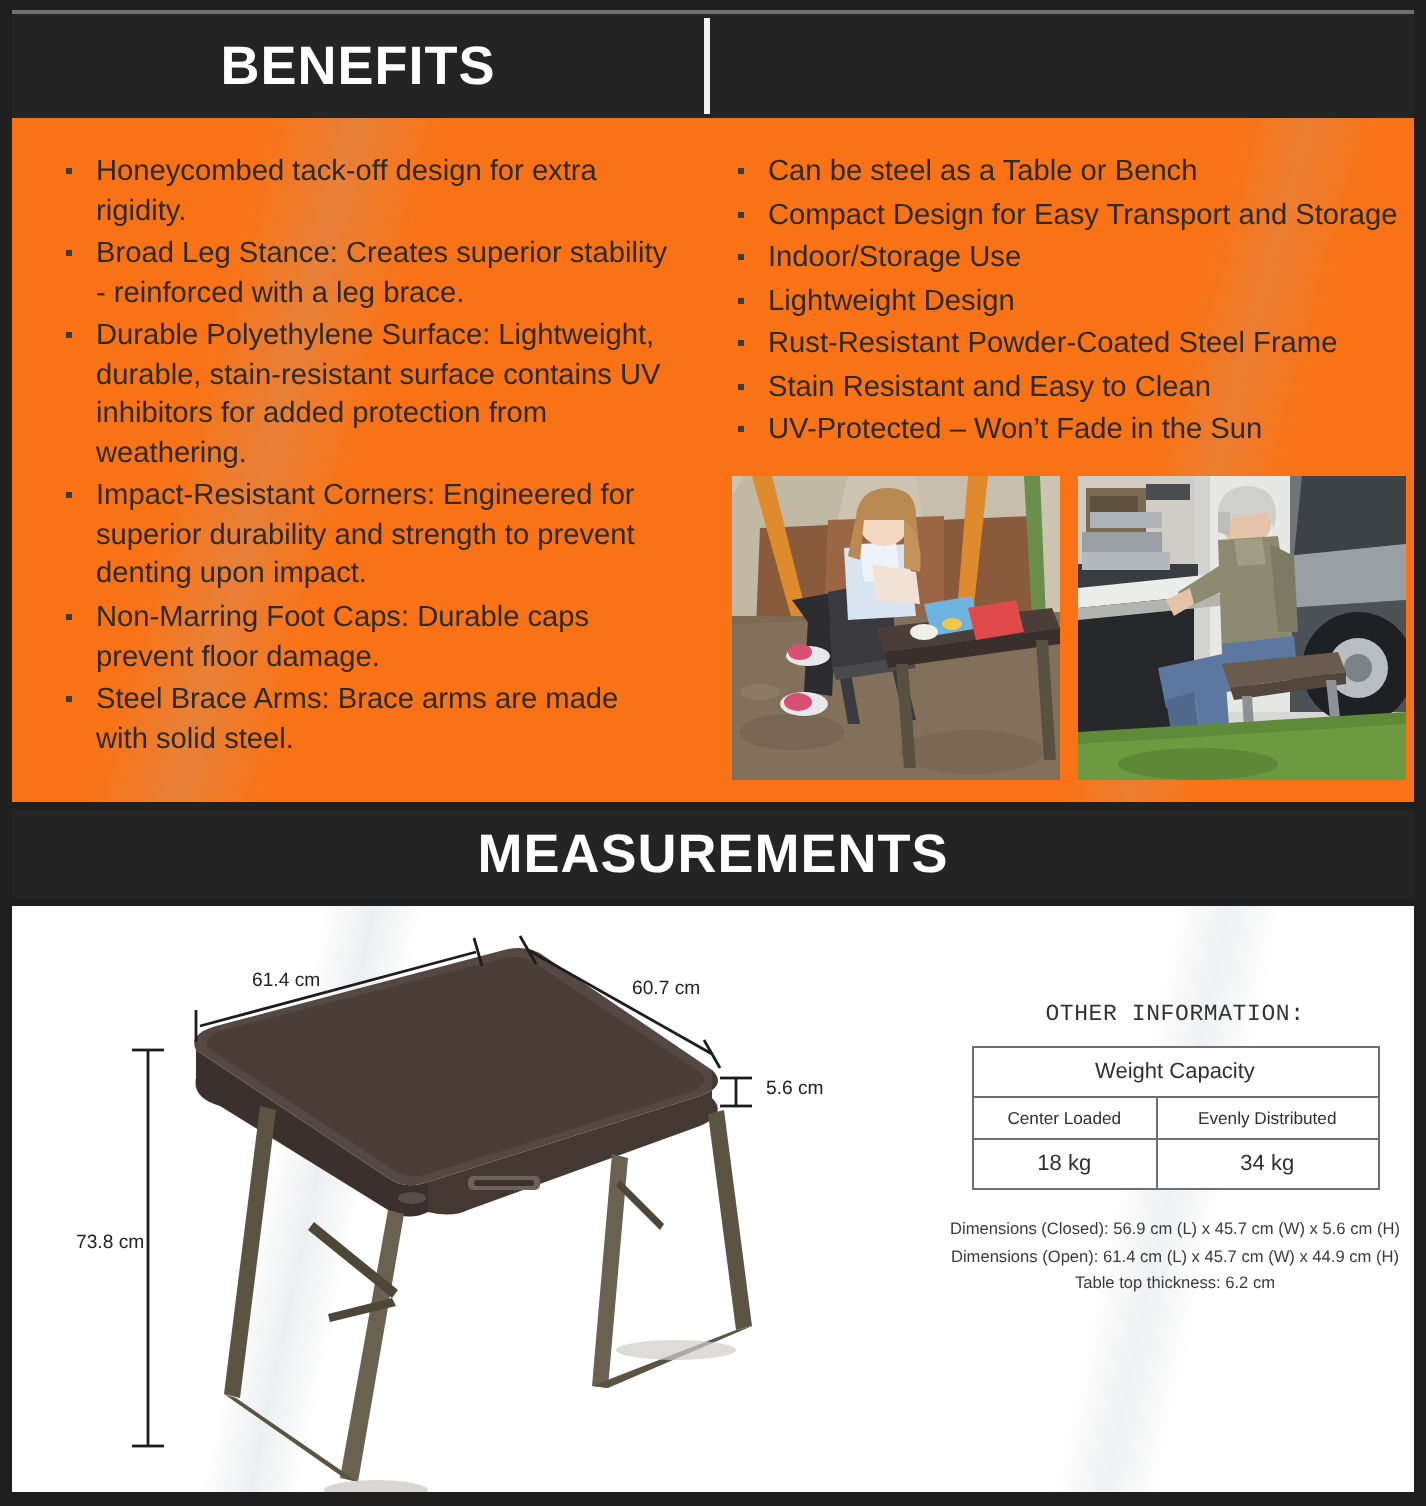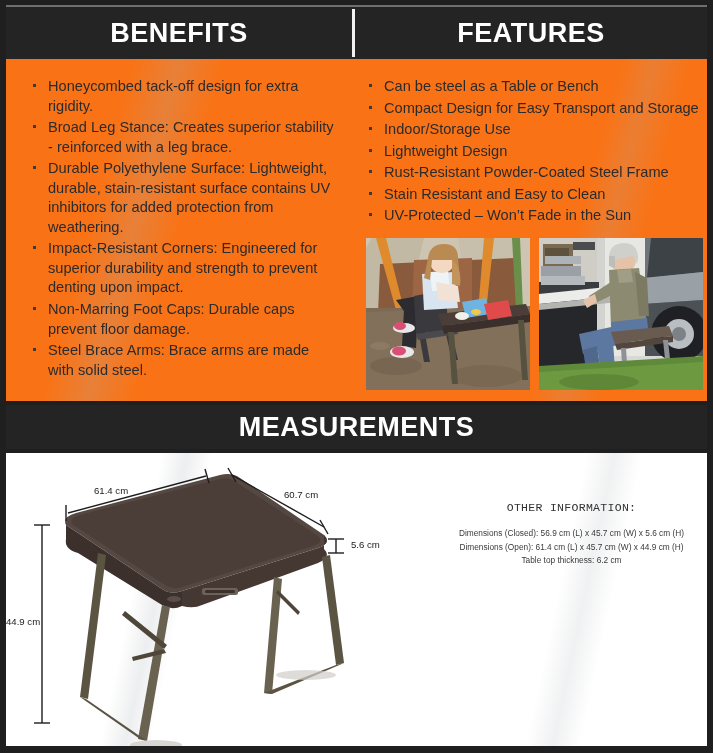--- a/index.html
+++ b/index.html
@@ -150,20 +150,21 @@
     margin-top: 4px;
   }
 
   
   .panel-meas {
     position: relative;
     flex: 1 1 auto;
     background: #ffffff;
     margin-top: 4px;
     overflow: hidden;
+    padding-left: 32px;
   }
   .panel-meas::before {
     content: "";
     position: absolute;
     left: 6%; top: -30%;
     width: 30%; height: 170%;
     background: linear-gradient(102deg, rgba(0,0,0,0) 42%, rgba(165,170,176,0.20) 50%, rgba(0,0,0,0) 58%);
     pointer-events: none;
   }
   .panel-meas::after {
@@ -245,23 +246,20 @@
 <body>
 
 <div class="page">
   <div class="frame-inner">
 
     <div class="band band-top">
       <div class="band-half left">
         <span class="band-title">BENEFITS</span>
       </div>
       <div class="band-divider"></div>
-      <div class="band-half">
-        <span class="band-title">FEATURES</span>
-      </div>
     </div>
 
     <div class="panel panel-top">
 
       <div class="col col-benefits">
         <ul class="bullets">
           <li><span class="dot"></span><span>Honeycombed tack-off design for extra rigidity.</span></li>
           <li><span class="dot"></span><span>Broad Leg Stance: Creates superior stability - reinforced with a leg brace.</span></li>
           <li><span class="dot"></span><span>Durable Polyethylene Surface: Lightweight, durable, stain-resistant surface contains UV inhibitors for added protection from weathering.</span></li>
           <li><span class="dot"></span><span>Impact-Resistant Corners: Engineered for superior durability and strength to prevent denting upon impact.</span></li>
@@ -454,26 +452,41 @@
 
               <line x1="36" y1="72" x2="36" y2="270"></line>
               <line x1="28" y1="72" x2="44" y2="72"></line>
               <line x1="28" y1="270" x2="44" y2="270"></line>
             </g>
           </svg>
 
           <div class="dimlabel" style="left:88px; top:32px;">61.4 cm</div>
           <div class="dimlabel" style="left:278px; top:36px;">60.7 cm</div>
           <div class="dimlabel" style="left:345px; top:86px;">5.6 cm</div>
-          <div class="dimlabel" style="left:0px; top:163px;">44.9 cm</div>
+          <div class="dimlabel" style="left:0px; top:163px;">73.8 cm</div>
         </div>
 
         <div class="info-wrap">
           <div class="info-title">OTHER INFORMATION:</div>
 
+          <table class="spec">
+            <tbody>
+                <tr>
+              <td class="hdr" colspan="2">Weight Capacity</td>
+            </tr>
+            <tr>
+              <td class="sub">Center Loaded</td>
+              <td class="sub">Evenly Distributed</td>
+            </tr>
+            <tr>
+              <td class="val">18 kg</td>
+              <td class="val">34 kg</td>
+            </tr>
+          </tbody>
+            </table>
 
           <div class="fineprint">
             <div>Dimensions (Closed): 56.9 cm (L) x 45.7 cm (W) x 5.6 cm (H)</div>
             <div>Dimensions (Open): 61.4 cm (L) x 45.7 cm (W) x 44.9 cm (H)</div>
             <div>Table top thickness: 6.2 cm</div>
           </div>
         </div>
 
       </div>
     </div>

